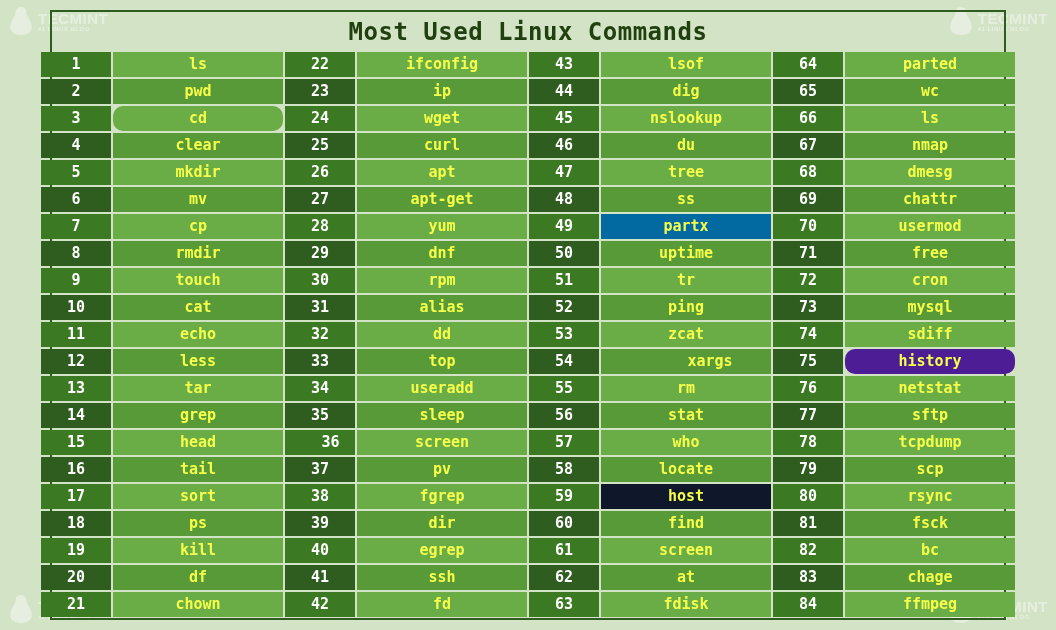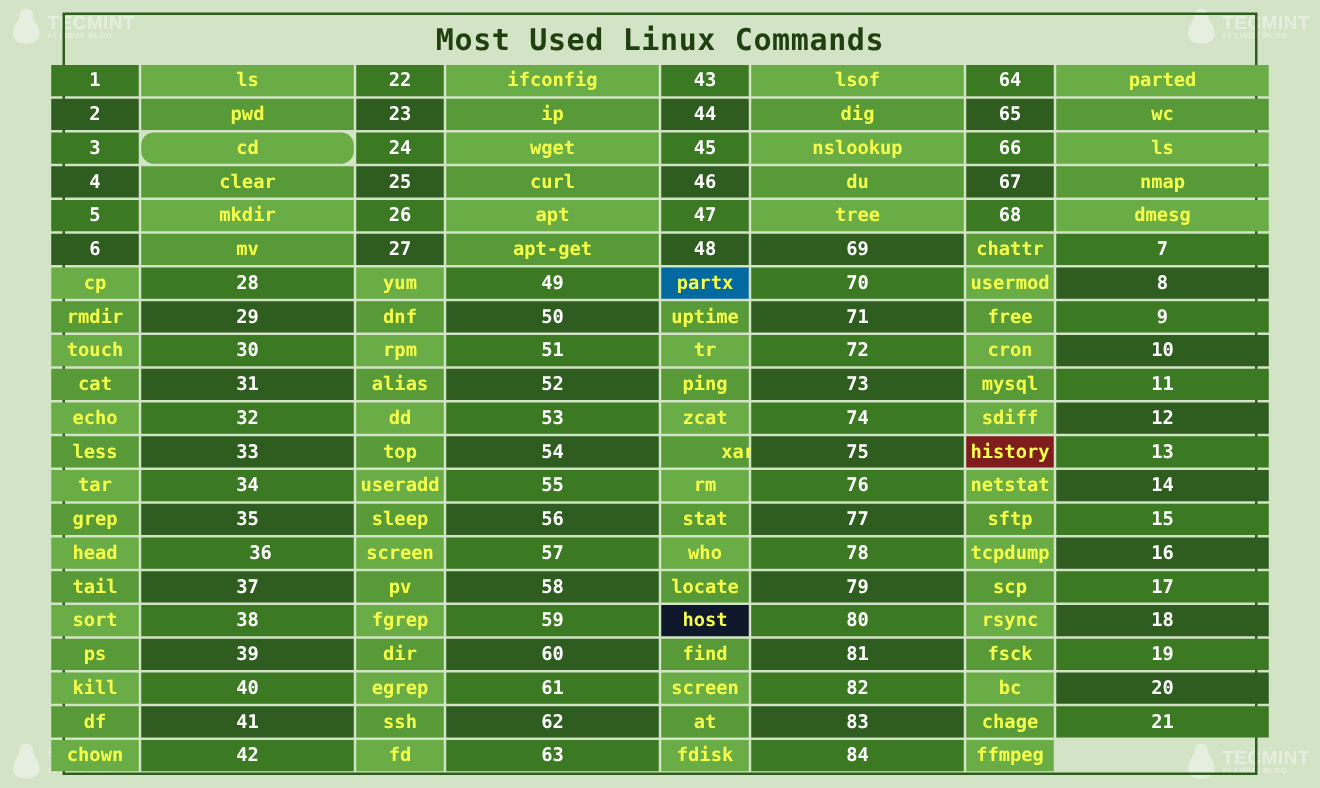--- a/index.html
+++ b/index.html
@@ -169,20 +169,21 @@
       <div class="cell cmd odd" style="background: rgb(106, 173, 71);">apt</div>
       <div class="cell num odd" style="background: rgb(59, 122, 34);">47</div>
       <div class="cell cmd odd" style="background: rgb(106, 173, 71);">tree</div>
       <div class="cell num odd" style="background: rgb(59, 122, 34);">68</div>
       <div class="cell cmd odd" style="background: rgb(106, 173, 71);">dmesg</div>
       <div class="cell num even" style="background: rgb(46, 93, 31);">6</div>
       <div class="cell cmd even" style="background: rgb(87, 154, 55);">mv</div>
       <div class="cell num even" style="background: rgb(46, 93, 31);">27</div>
       <div class="cell cmd even" style="background: rgb(87, 154, 55);">apt-get</div>
       <div class="cell num even" style="background: rgb(46, 93, 31);">48</div>
+      <div class="cell cmd even" style="background: rgb(87, 154, 55);">ss</div>
       <div class="cell num even" style="background: rgb(46, 93, 31);">69</div>
       <div class="cell cmd even" style="background: rgb(87, 154, 55);">chattr</div>
       <div class="cell num odd" style="background: rgb(59, 122, 34);">7</div>
       <div class="cell cmd odd" style="background: rgb(106, 173, 71);">cp</div>
       <div class="cell num odd" style="background: rgb(59, 122, 34);">28</div>
       <div class="cell cmd odd" style="background: rgb(106, 173, 71);">yum</div>
       <div class="cell num odd" style="background: rgb(59, 122, 34);">49</div>
       <div class="cell cmd odd" style="background: #0369a1;">partx</div>
       <div class="cell num odd" style="background: rgb(59, 122, 34);">70</div>
       <div class="cell cmd odd" style="background: rgb(106, 173, 71);">usermod</div>
@@ -218,21 +219,21 @@
       <div class="cell cmd odd" style="background: rgb(106, 173, 71);">zcat</div>
       <div class="cell num odd" style="background: rgb(59, 122, 34);">74</div>
       <div class="cell cmd odd" style="background: rgb(106, 173, 71);">sdiff</div>
       <div class="cell num even" style="background: rgb(46, 93, 31);">12</div>
       <div class="cell cmd even" style="background: rgb(87, 154, 55);">less</div>
       <div class="cell num even" style="background: rgb(46, 93, 31);">33</div>
       <div class="cell cmd even" style="background: rgb(87, 154, 55);">top</div>
       <div class="cell num even" style="background: rgb(46, 93, 31);">54</div>
       <div class="cell cmd even" style="background: rgb(87, 154, 55); padding-left: 48px;">xargs</div>
       <div class="cell num even" style="background: rgb(46, 93, 31);">75</div>
-      <div class="cell cmd even" style="background: #7f1d1d;">history</div>
+      <div class="cell cmd even" style="background: #4c1d95; border-radius: 10px;">history</div>
       <div class="cell num odd" style="background: rgb(59, 122, 34);">13</div>
       <div class="cell cmd odd" style="background: rgb(106, 173, 71);">tar</div>
       <div class="cell num odd" style="background: rgb(59, 122, 34);">34</div>
       <div class="cell cmd odd" style="background: rgb(106, 173, 71);">useradd</div>
       <div class="cell num odd" style="background: rgb(59, 122, 34);">55</div>
       <div class="cell cmd odd" style="background: rgb(106, 173, 71);">rm</div>
       <div class="cell num odd" style="background: rgb(59, 122, 34);">76</div>
       <div class="cell cmd odd" style="background: rgb(106, 173, 71);">netstat</div>
       <div class="cell num even" style="background: rgb(46, 93, 31);">14</div>
       <div class="cell cmd even" style="background: rgb(87, 154, 55);">grep</div>

